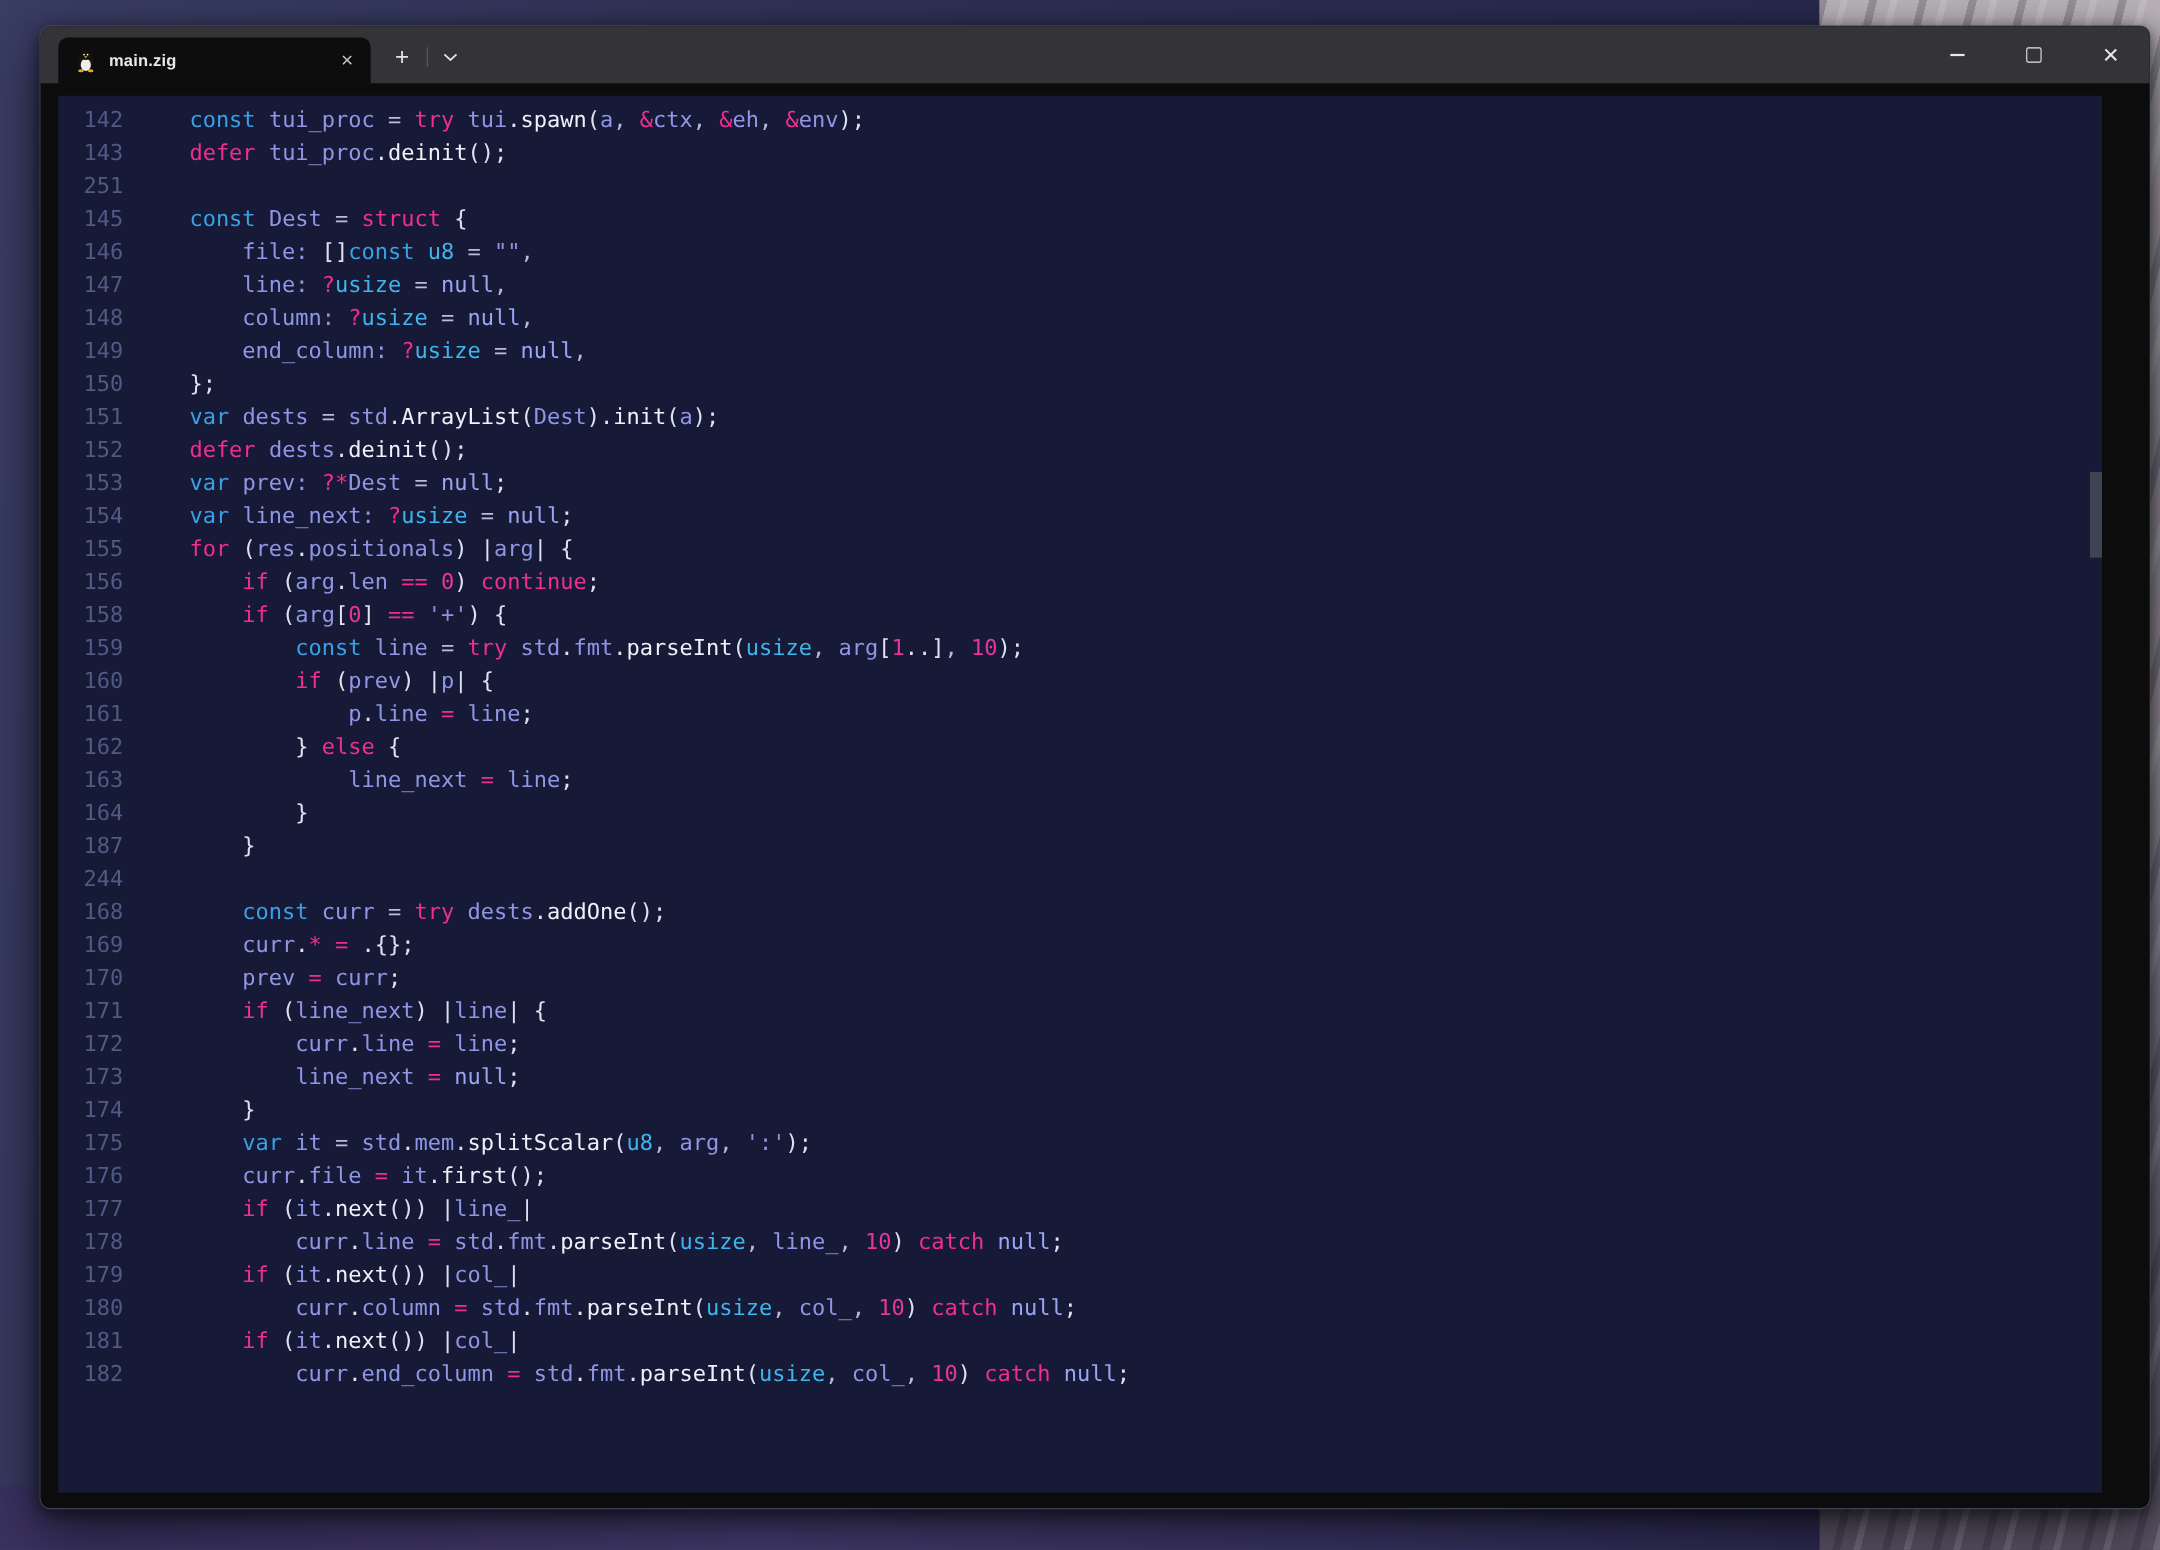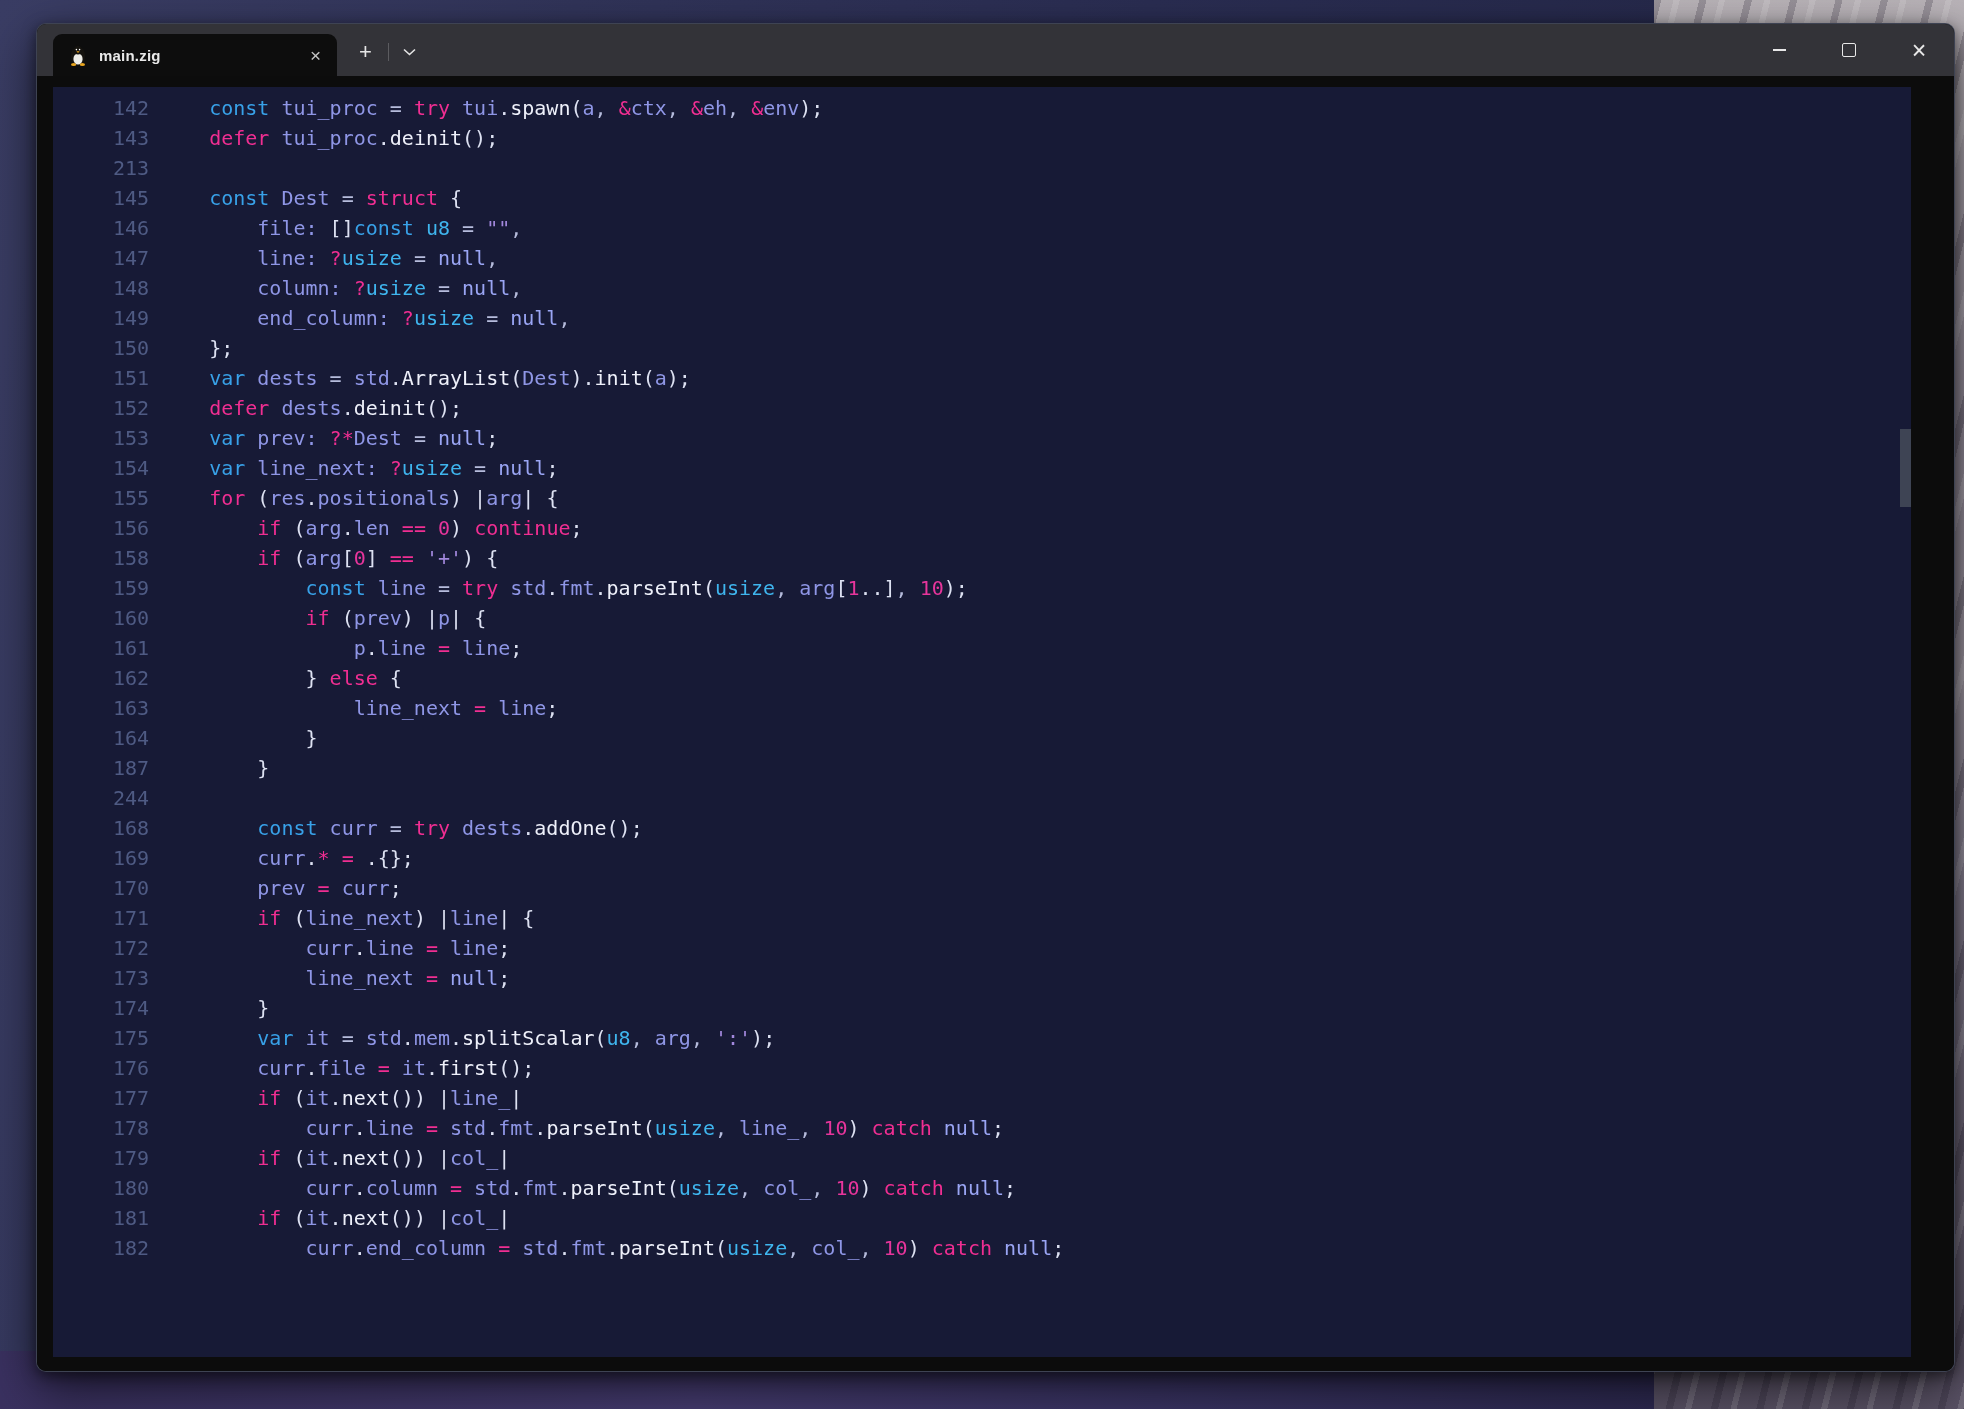--- a/index.html
+++ b/index.html
@@ -27,21 +27,21 @@
   .win-controls{margin-left:auto;display:flex;height:52px;align-self:flex-start;}
   .wc{width:70px;height:100%;display:flex;align-items:center;justify-content:center;color:#e8e8e8;}
   .wc .bar{width:13px;height:2px;background:#e8e8e8;}
   .wc .box{width:12px;height:12px;border:1.5px solid #e8e8e8;border-radius:2px;}
   .wc.cls{font-size:25px;font-weight:300;line-height:1;}
   .term{position:absolute;top:52px;left:0;right:0;bottom:0;background:#0c0c0c;border-radius:0 0 9px 9px;}
   .editor{position:absolute;left:16px;top:11px;width:1858px;bottom:14px;background:#171a36;
     display:flex;flex-direction:column;overflow:hidden;}
   .code{flex:1;padding-top:6px;overflow:hidden;font-family:"DejaVu Sans Mono",monospace;font-size:20px;line-height:30px;}
   .code-line{white-space:pre;height:30px;}
-  .line-num{display:inline-block;width:59px;text-align:right;margin-right:12px;color:#4f5b84;padding-left:37px;}
+  .line-num{display:inline-block;width:59px;text-align:right;margin-right:12px;color:#4f5b84;}
   .scroll-thumb{position:absolute;right:0;top:342px;width:11px;height:78px;background:#3e4454;}
   .statusbar{height:27px;background:#1d2040;display:flex;align-items:center;
     font-family:"DejaVu Sans Mono",monospace;font-size:19px;}
   .chip{height:100%;background:#3e4254;display:flex;align-items:center;gap:8px;padding:0 12px;color:#e9eaf0;}
   .chip-icon{display:flex;}
   .zig{margin-left:12px;display:flex;}
   .fpath{margin-left:14px;font-style:italic;color:#a9b1d4;}
   .pos{margin-left:auto;margin-right:10px;color:#c5cbe0;}
 </style>
 </head>
@@ -85,21 +85,21 @@
           </div>
         <div class="wc cls">×</div>
       </div>
     </div>
 
     <div class="term">
       <div class="editor">
         <div class="code">
             <div class="code-line"><span class="line-num">142</span><span><span style="color: rgb(182, 188, 220);">    </span><span style="color: rgb(56, 161, 232);">const</span><span style="color: rgb(182, 188, 220);"> </span><span style="color: rgb(143, 150, 230);">tui_proc</span><span style="color: rgb(182, 188, 220);"> = </span><span style="color: rgb(240, 46, 146);">try</span><span style="color: rgb(182, 188, 220);"> </span><span style="color: rgb(143, 150, 230);">tui</span><span style="color: rgb(221, 225, 242);">.</span><span style="color: rgb(238, 240, 250);">spawn</span><span style="color: rgb(221, 225, 242);">(</span><span style="color: rgb(143, 150, 230);">a</span><span style="color: rgb(182, 188, 220);">, </span><span style="color: rgb(240, 46, 146);">&amp;</span><span style="color: rgb(143, 150, 230);">ctx</span><span style="color: rgb(182, 188, 220);">, </span><span style="color: rgb(240, 46, 146);">&amp;</span><span style="color: rgb(143, 150, 230);">eh</span><span style="color: rgb(182, 188, 220);">, </span><span style="color: rgb(240, 46, 146);">&amp;</span><span style="color: rgb(143, 150, 230);">env</span><span style="color: rgb(221, 225, 242);">);</span></span></div>
             <div class="code-line"><span class="line-num">143</span><span><span style="color: rgb(182, 188, 220);">    </span><span style="color: rgb(240, 46, 146);">defer</span><span style="color: rgb(182, 188, 220);"> </span><span style="color: rgb(143, 150, 230);">tui_proc</span><span style="color: rgb(221, 225, 242);">.</span><span style="color: rgb(238, 240, 250);">deinit</span><span style="color: rgb(221, 225, 242);">();</span></span></div>
-            <div class="code-line"><span class="line-num">213</span><span></span></div>
+            <div class="code-line"><span class="line-num">251</span><span></span></div>
             <div class="code-line"><span class="line-num">145</span><span><span style="color: rgb(182, 188, 220);">    </span><span style="color: rgb(56, 161, 232);">const</span><span style="color: rgb(182, 188, 220);"> </span><span style="color: rgb(143, 150, 230);">Dest</span><span style="color: rgb(182, 188, 220);"> = </span><span style="color: rgb(240, 46, 146);">struct</span><span style="color: rgb(182, 188, 220);"> </span><span style="color: rgb(221, 225, 242);">{</span></span></div>
             <div class="code-line"><span class="line-num">146</span><span><span style="color: rgb(182, 188, 220);">        </span><span style="color: rgb(143, 150, 230);">file:</span><span style="color: rgb(182, 188, 220);"> </span><span style="color: rgb(221, 225, 242);">[]</span><span style="color: rgb(56, 161, 232);">const</span><span style="color: rgb(182, 188, 220);"> </span><span style="color: rgb(63, 181, 238);">u8</span><span style="color: rgb(182, 188, 220);"> = </span><span style="color: rgb(162, 136, 221);">""</span><span style="color: rgb(182, 188, 220);">,</span></span></div>
             <div class="code-line"><span class="line-num">147</span><span><span style="color: rgb(182, 188, 220);">        </span><span style="color: rgb(143, 150, 230);">line:</span><span style="color: rgb(182, 188, 220);"> </span><span style="color: rgb(240, 46, 146);">?</span><span style="color: rgb(63, 181, 238);">usize</span><span style="color: rgb(182, 188, 220);"> = </span><span style="color: rgb(154, 165, 244);">null</span><span style="color: rgb(182, 188, 220);">,</span></span></div>
             <div class="code-line"><span class="line-num">148</span><span><span style="color: rgb(182, 188, 220);">        </span><span style="color: rgb(143, 150, 230);">column:</span><span style="color: rgb(182, 188, 220);"> </span><span style="color: rgb(240, 46, 146);">?</span><span style="color: rgb(63, 181, 238);">usize</span><span style="color: rgb(182, 188, 220);"> = </span><span style="color: rgb(154, 165, 244);">null</span><span style="color: rgb(182, 188, 220);">,</span></span></div>
             <div class="code-line"><span class="line-num">149</span><span><span style="color: rgb(182, 188, 220);">        </span><span style="color: rgb(143, 150, 230);">end_column:</span><span style="color: rgb(182, 188, 220);"> </span><span style="color: rgb(240, 46, 146);">?</span><span style="color: rgb(63, 181, 238);">usize</span><span style="color: rgb(182, 188, 220);"> = </span><span style="color: rgb(154, 165, 244);">null</span><span style="color: rgb(182, 188, 220);">,</span></span></div>
             <div class="code-line"><span class="line-num">150</span><span><span style="color: rgb(182, 188, 220);">    </span><span style="color: rgb(221, 225, 242);">};</span></span></div>
             <div class="code-line"><span class="line-num">151</span><span><span style="color: rgb(182, 188, 220);">    </span><span style="color: rgb(56, 161, 232);">var</span><span style="color: rgb(182, 188, 220);"> </span><span style="color: rgb(143, 150, 230);">dests</span><span style="color: rgb(182, 188, 220);"> = </span><span style="color: rgb(143, 150, 230);">std</span><span style="color: rgb(221, 225, 242);">.</span><span style="color: rgb(238, 240, 250);">ArrayList</span><span style="color: rgb(221, 225, 242);">(</span><span style="color: rgb(143, 150, 230);">Dest</span><span style="color: rgb(221, 225, 242);">).</span><span style="color: rgb(238, 240, 250);">init</span><span style="color: rgb(221, 225, 242);">(</span><span style="color: rgb(143, 150, 230);">a</span><span style="color: rgb(221, 225, 242);">);</span></span></div>
             <div class="code-line"><span class="line-num">152</span><span><span style="color: rgb(182, 188, 220);">    </span><span style="color: rgb(240, 46, 146);">defer</span><span style="color: rgb(182, 188, 220);"> </span><span style="color: rgb(143, 150, 230);">dests</span><span style="color: rgb(221, 225, 242);">.</span><span style="color: rgb(238, 240, 250);">deinit</span><span style="color: rgb(221, 225, 242);">();</span></span></div>
             <div class="code-line"><span class="line-num">153</span><span><span style="color: rgb(182, 188, 220);">    </span><span style="color: rgb(56, 161, 232);">var</span><span style="color: rgb(182, 188, 220);"> </span><span style="color: rgb(143, 150, 230);">prev:</span><span style="color: rgb(182, 188, 220);"> </span><span style="color: rgb(240, 46, 146);">?*</span><span style="color: rgb(143, 150, 230);">Dest</span><span style="color: rgb(182, 188, 220);"> = </span><span style="color: rgb(154, 165, 244);">null</span><span style="color: rgb(221, 225, 242);">;</span></span></div>
             <div class="code-line"><span class="line-num">154</span><span><span style="color: rgb(182, 188, 220);">    </span><span style="color: rgb(56, 161, 232);">var</span><span style="color: rgb(182, 188, 220);"> </span><span style="color: rgb(143, 150, 230);">line_next:</span><span style="color: rgb(182, 188, 220);"> </span><span style="color: rgb(240, 46, 146);">?</span><span style="color: rgb(63, 181, 238);">usize</span><span style="color: rgb(182, 188, 220);"> = </span><span style="color: rgb(154, 165, 244);">null</span><span style="color: rgb(221, 225, 242);">;</span></span></div>

